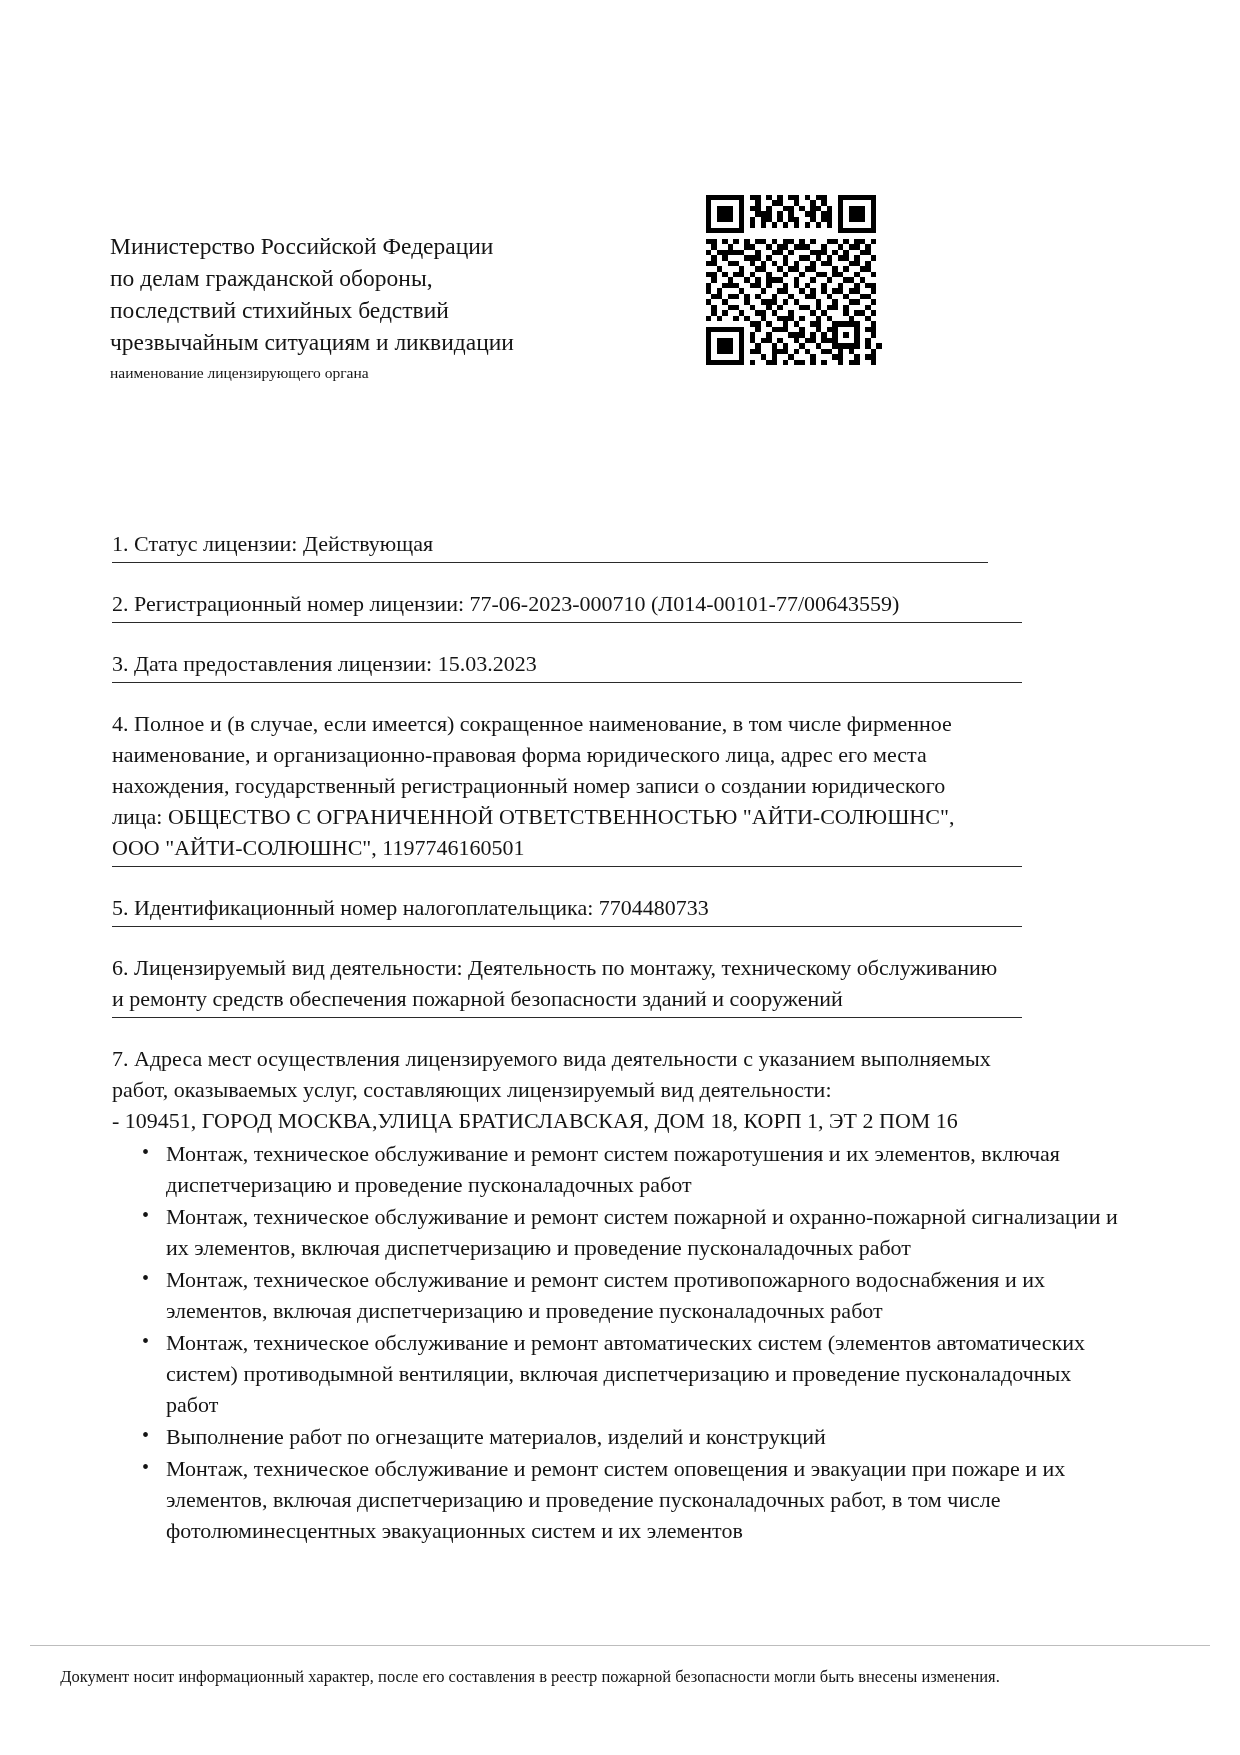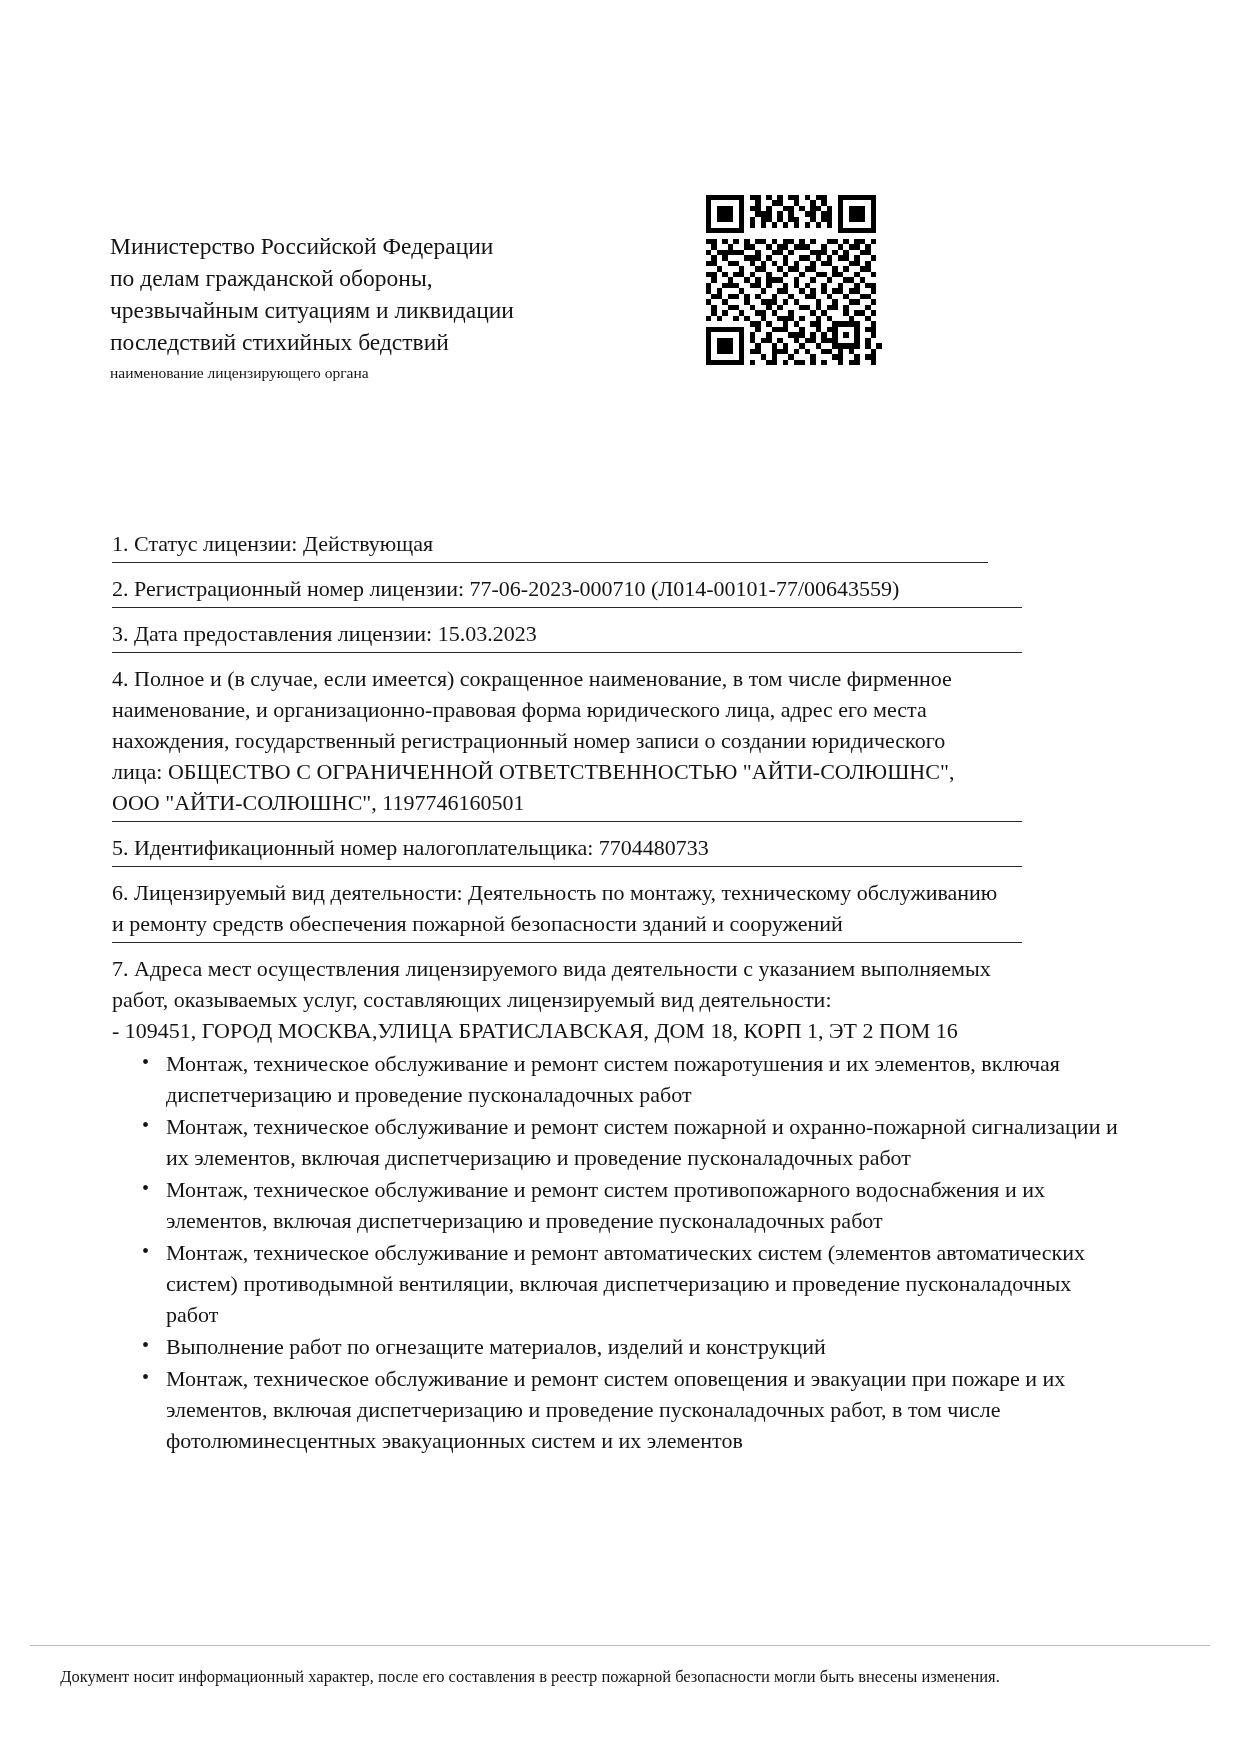--- a/index.html
+++ b/index.html
@@ -72,21 +72,21 @@
   }
 
   
   .body-zone {
     position: absolute;
     left: 112px;
     top: 528px;
     width: 1010px;
   }
   .section {
-    margin-bottom: 10px;
+    margin-bottom: 25px;
   }
   .section p {
     margin: 0;
     font-size: 22px;
     line-height: 31px;
   }
   .rule {
     border-bottom: 1.6px solid #2a2a2a;
     width: 876px;
     margin-top: 3px;
@@ -139,22 +139,22 @@
   }
 </style>
 </head>
 <body>
 
 <div class="page">
 
   <div class="org-block">
     <div class="org-line">Министерство Российской Федерации</div>
     <div class="org-line">по делам гражданской обороны,</div>
+    <div class="org-line">последствий стихийных бедствий</div>
     <div class="org-line">чрезвычайным ситуациям и ликвидации</div>
-    <div class="org-line">последствий стихийных бедствий</div>
     <div class="org-caption">наименование лицензирующего органа</div>
   </div>
 
   <div class="qr-wrap">
     <svg width="182" height="182" viewBox="0 0 33 33" shape-rendering="crispEdges">
       <rect width="33" height="33" fill="#ffffff"></rect>
       <g fill="#000000">
 
         <rect x="1" y="1" width="7" height="1"></rect>
           <rect x="1" y="7" width="7" height="1"></rect>

